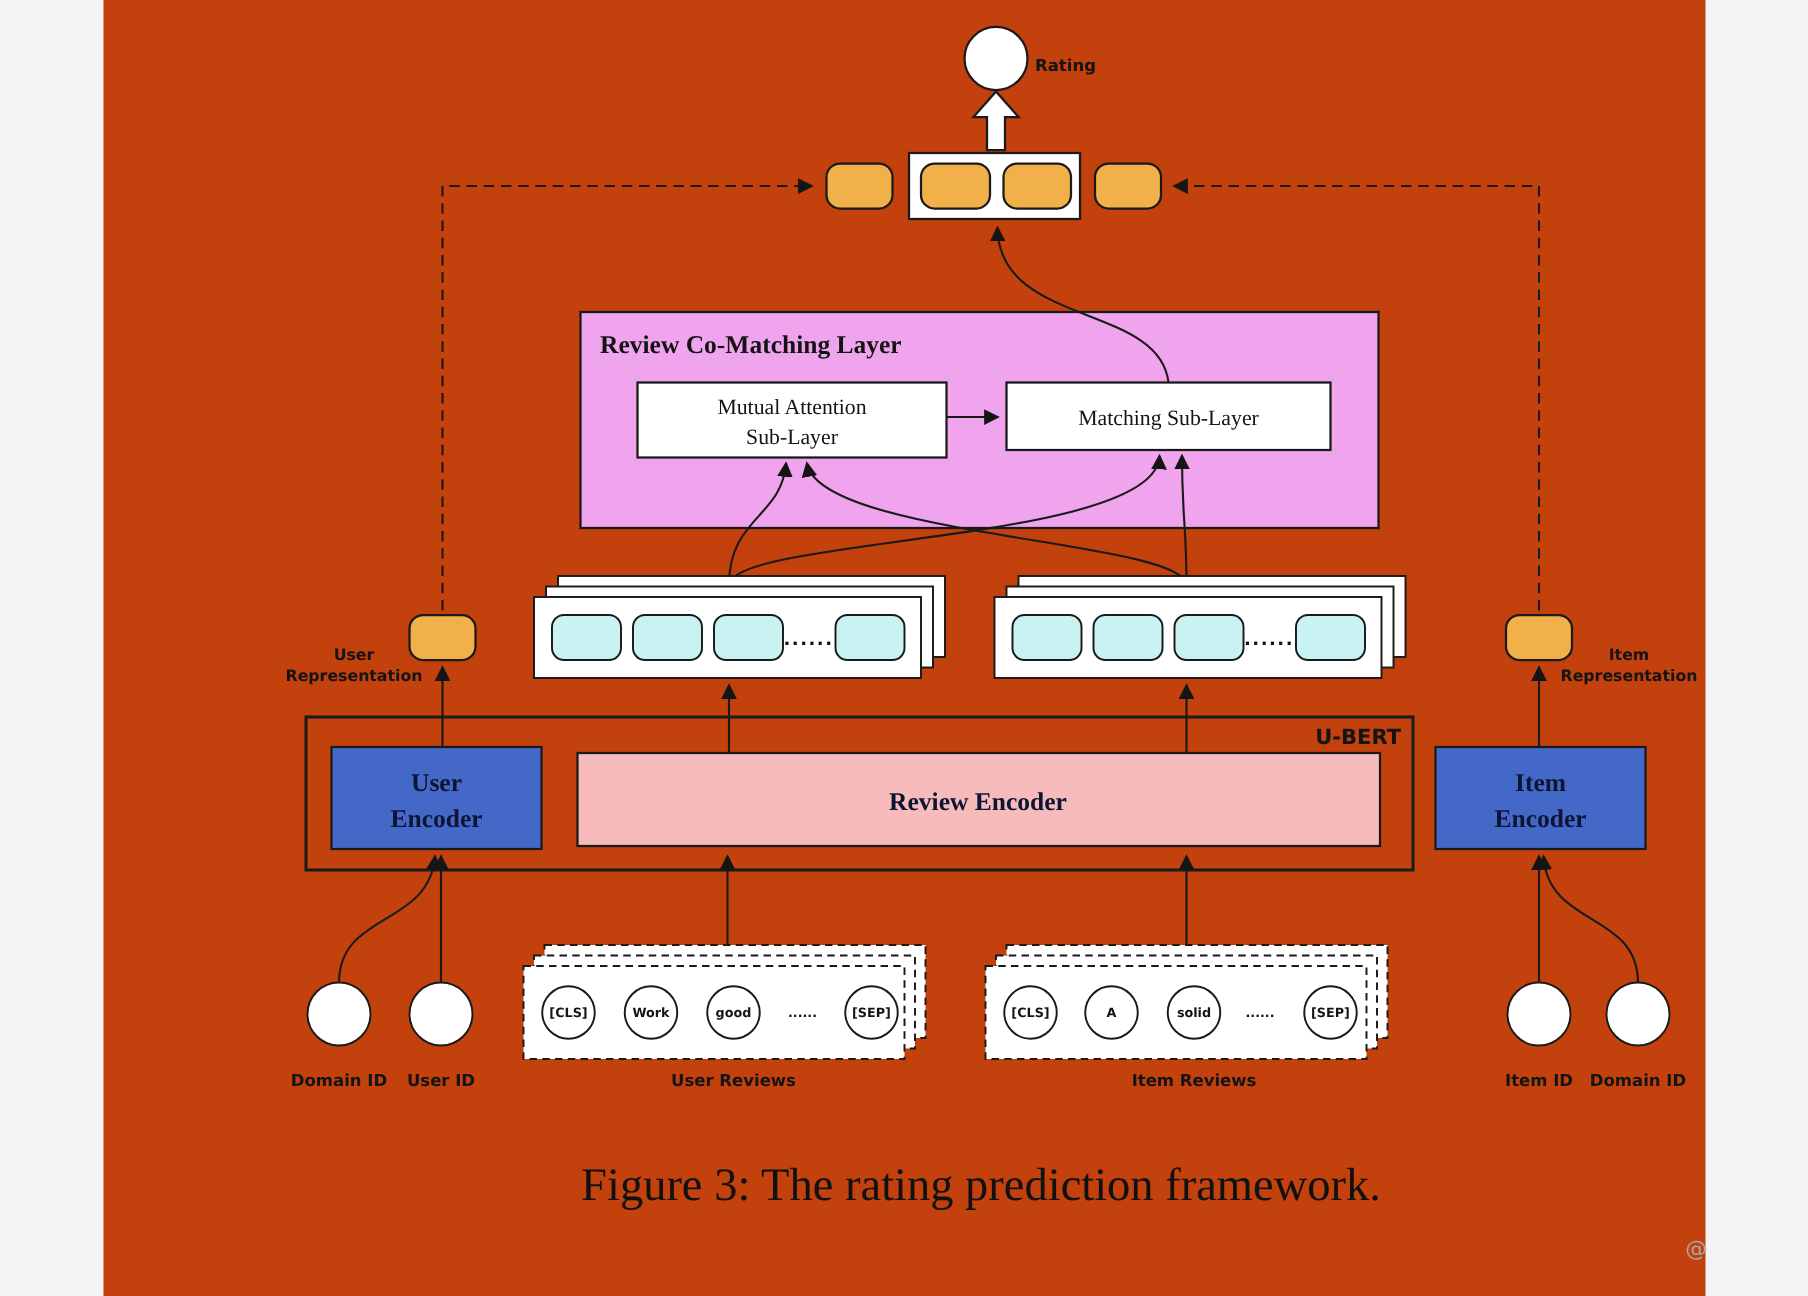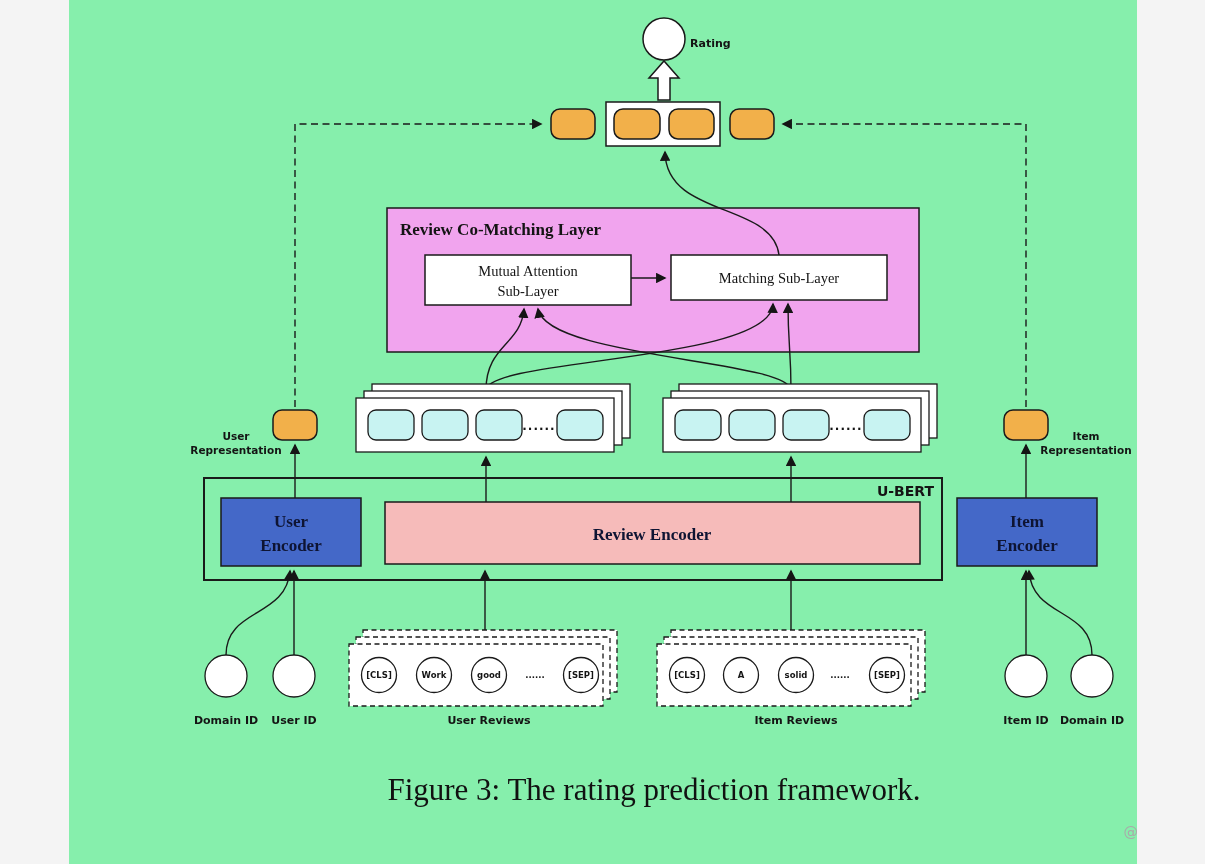--- a/index.html
+++ b/index.html
@@ -1,16 +1,16 @@
 <!DOCTYPE html>
 <html><head>
 <meta charset="utf-8">
 <style>
   html,body{margin:0;padding:0;background:#f4f4f4;}
-  .page{position:relative;width:1068px;height:864px;background:#86efac;margin:0 auto;overflow:hidden;
+  .page{position:relative;width:1068px;height:864px;background:#c2410c;margin:0 auto;overflow:hidden;
         font-family:"DejaVu Sans", sans-serif;}
   svg{display:block;}
   text{fill:#141414;}
   .lbl{font-family:"DejaVu Sans",sans-serif;font-size:11px;font-weight:bold;}
   .tiny{font-family:"DejaVu Sans",sans-serif;font-size:10.5px;font-weight:bold;}
   .tok{font-family:"DejaVu Sans",sans-serif;font-size:8.5px;font-weight:bold;}
   .ttl{font-family:"Liberation Serif","DejaVu Serif",serif;font-size:17px;font-weight:bold;}
   .sub{font-family:"Liberation Serif","DejaVu Serif",serif;font-size:14.5px;}
   .enc{font-family:"Liberation Serif","DejaVu Serif",serif;font-size:17px;font-weight:bold;fill:#0e1433;}
   .ubert{font-family:"DejaVu Sans",sans-serif;font-size:14px;font-weight:bold;}

